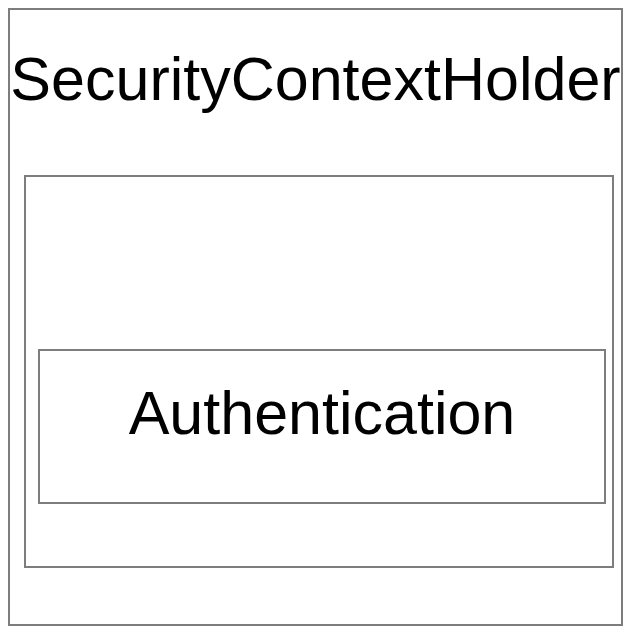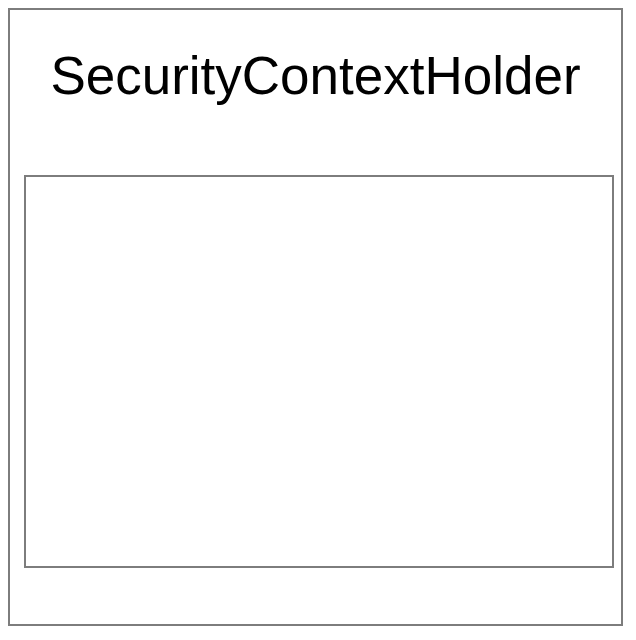--- a/index.html
+++ b/index.html
@@ -64,21 +64,21 @@
 
   
   .box-label {
     position: absolute;
     left: 0;
     right: 0;
     text-align: center;
     color: #000000;
     font-family: "Liberation Sans", sans-serif;
     font-weight: 400;
-    font-size: 53px;
+    font-size: 61px;
     line-height: 1;
     letter-spacing: 0px;
     white-space: nowrap;
   }
 
   .label-holder { top: 39px; }   
   .label-context { top: 37px; }  
   .label-auth { top: 32px; }     
 </style>
 </head>
@@ -86,15 +86,20 @@
 
 <div id="diagram-canvas">
 
   <div class="box-holder">
 
     <div class="box-label label-holder">SecurityContextHolder</div>
 
     <div class="box-context">
 
 
+      <div class="box-auth">
+
+        <div class="box-label label-auth">Authentication</div>
+
+      </div>
     </div>
   </div>
 </div>
 
 </body></html>

